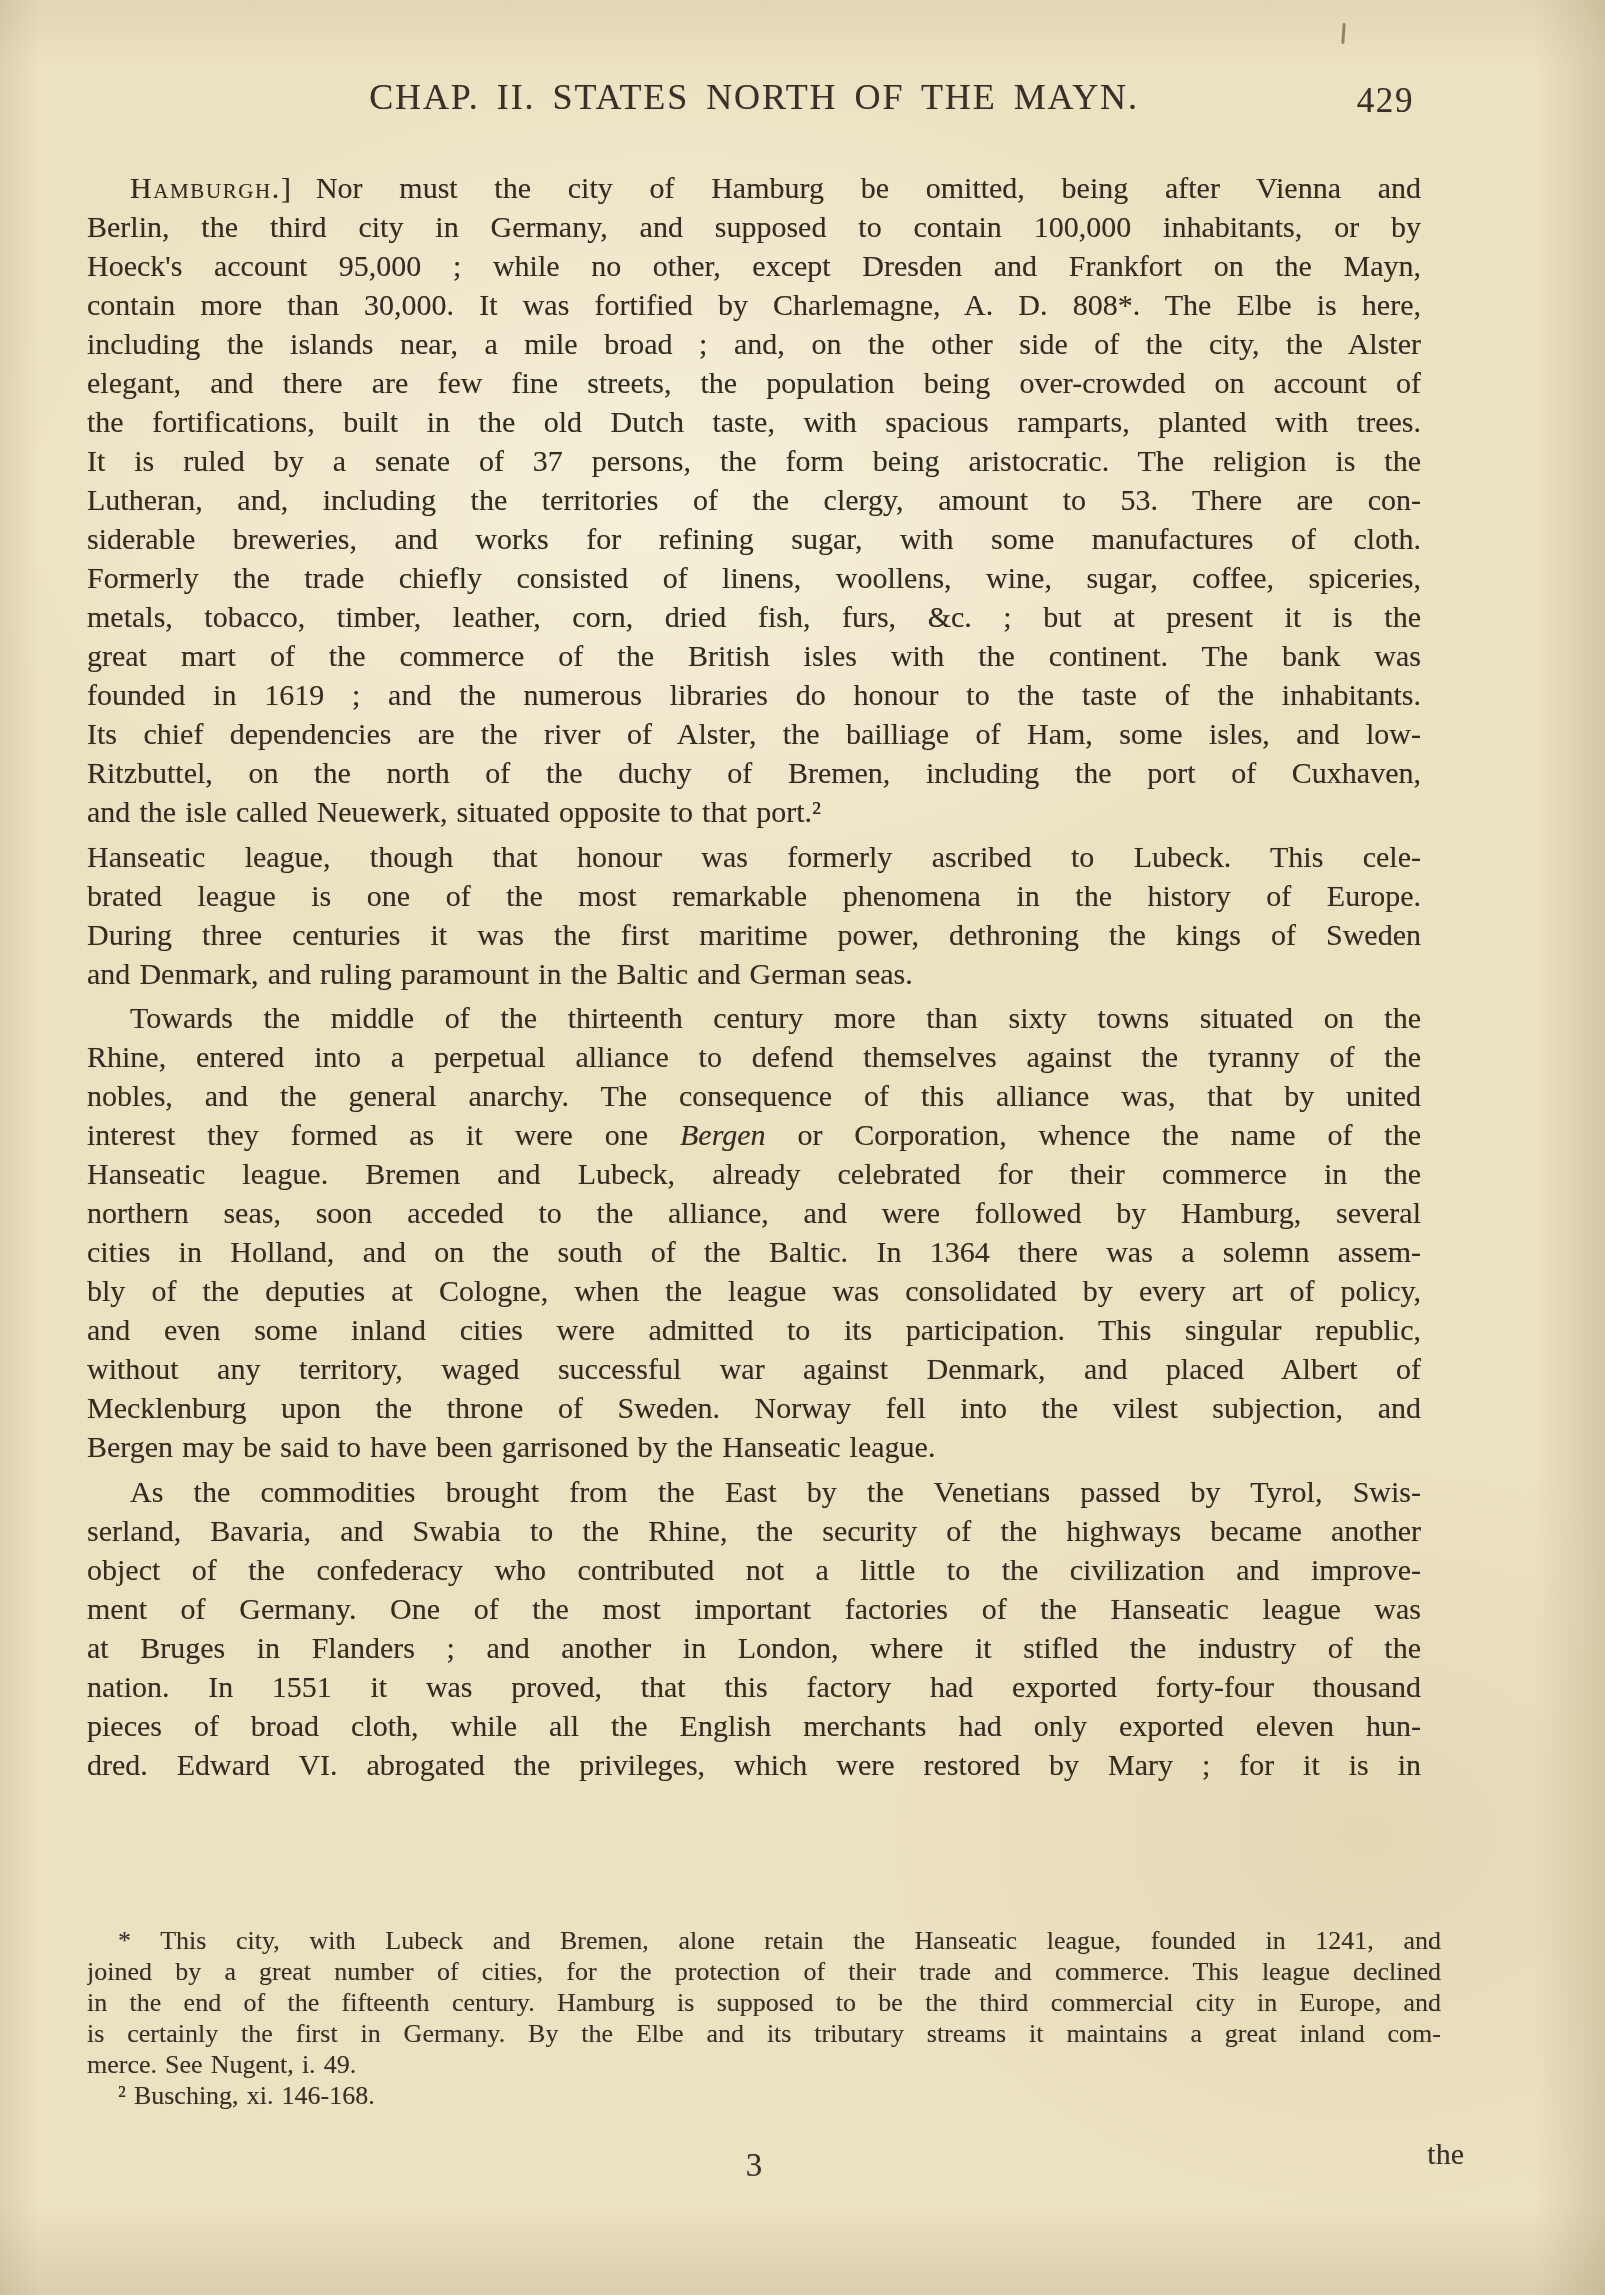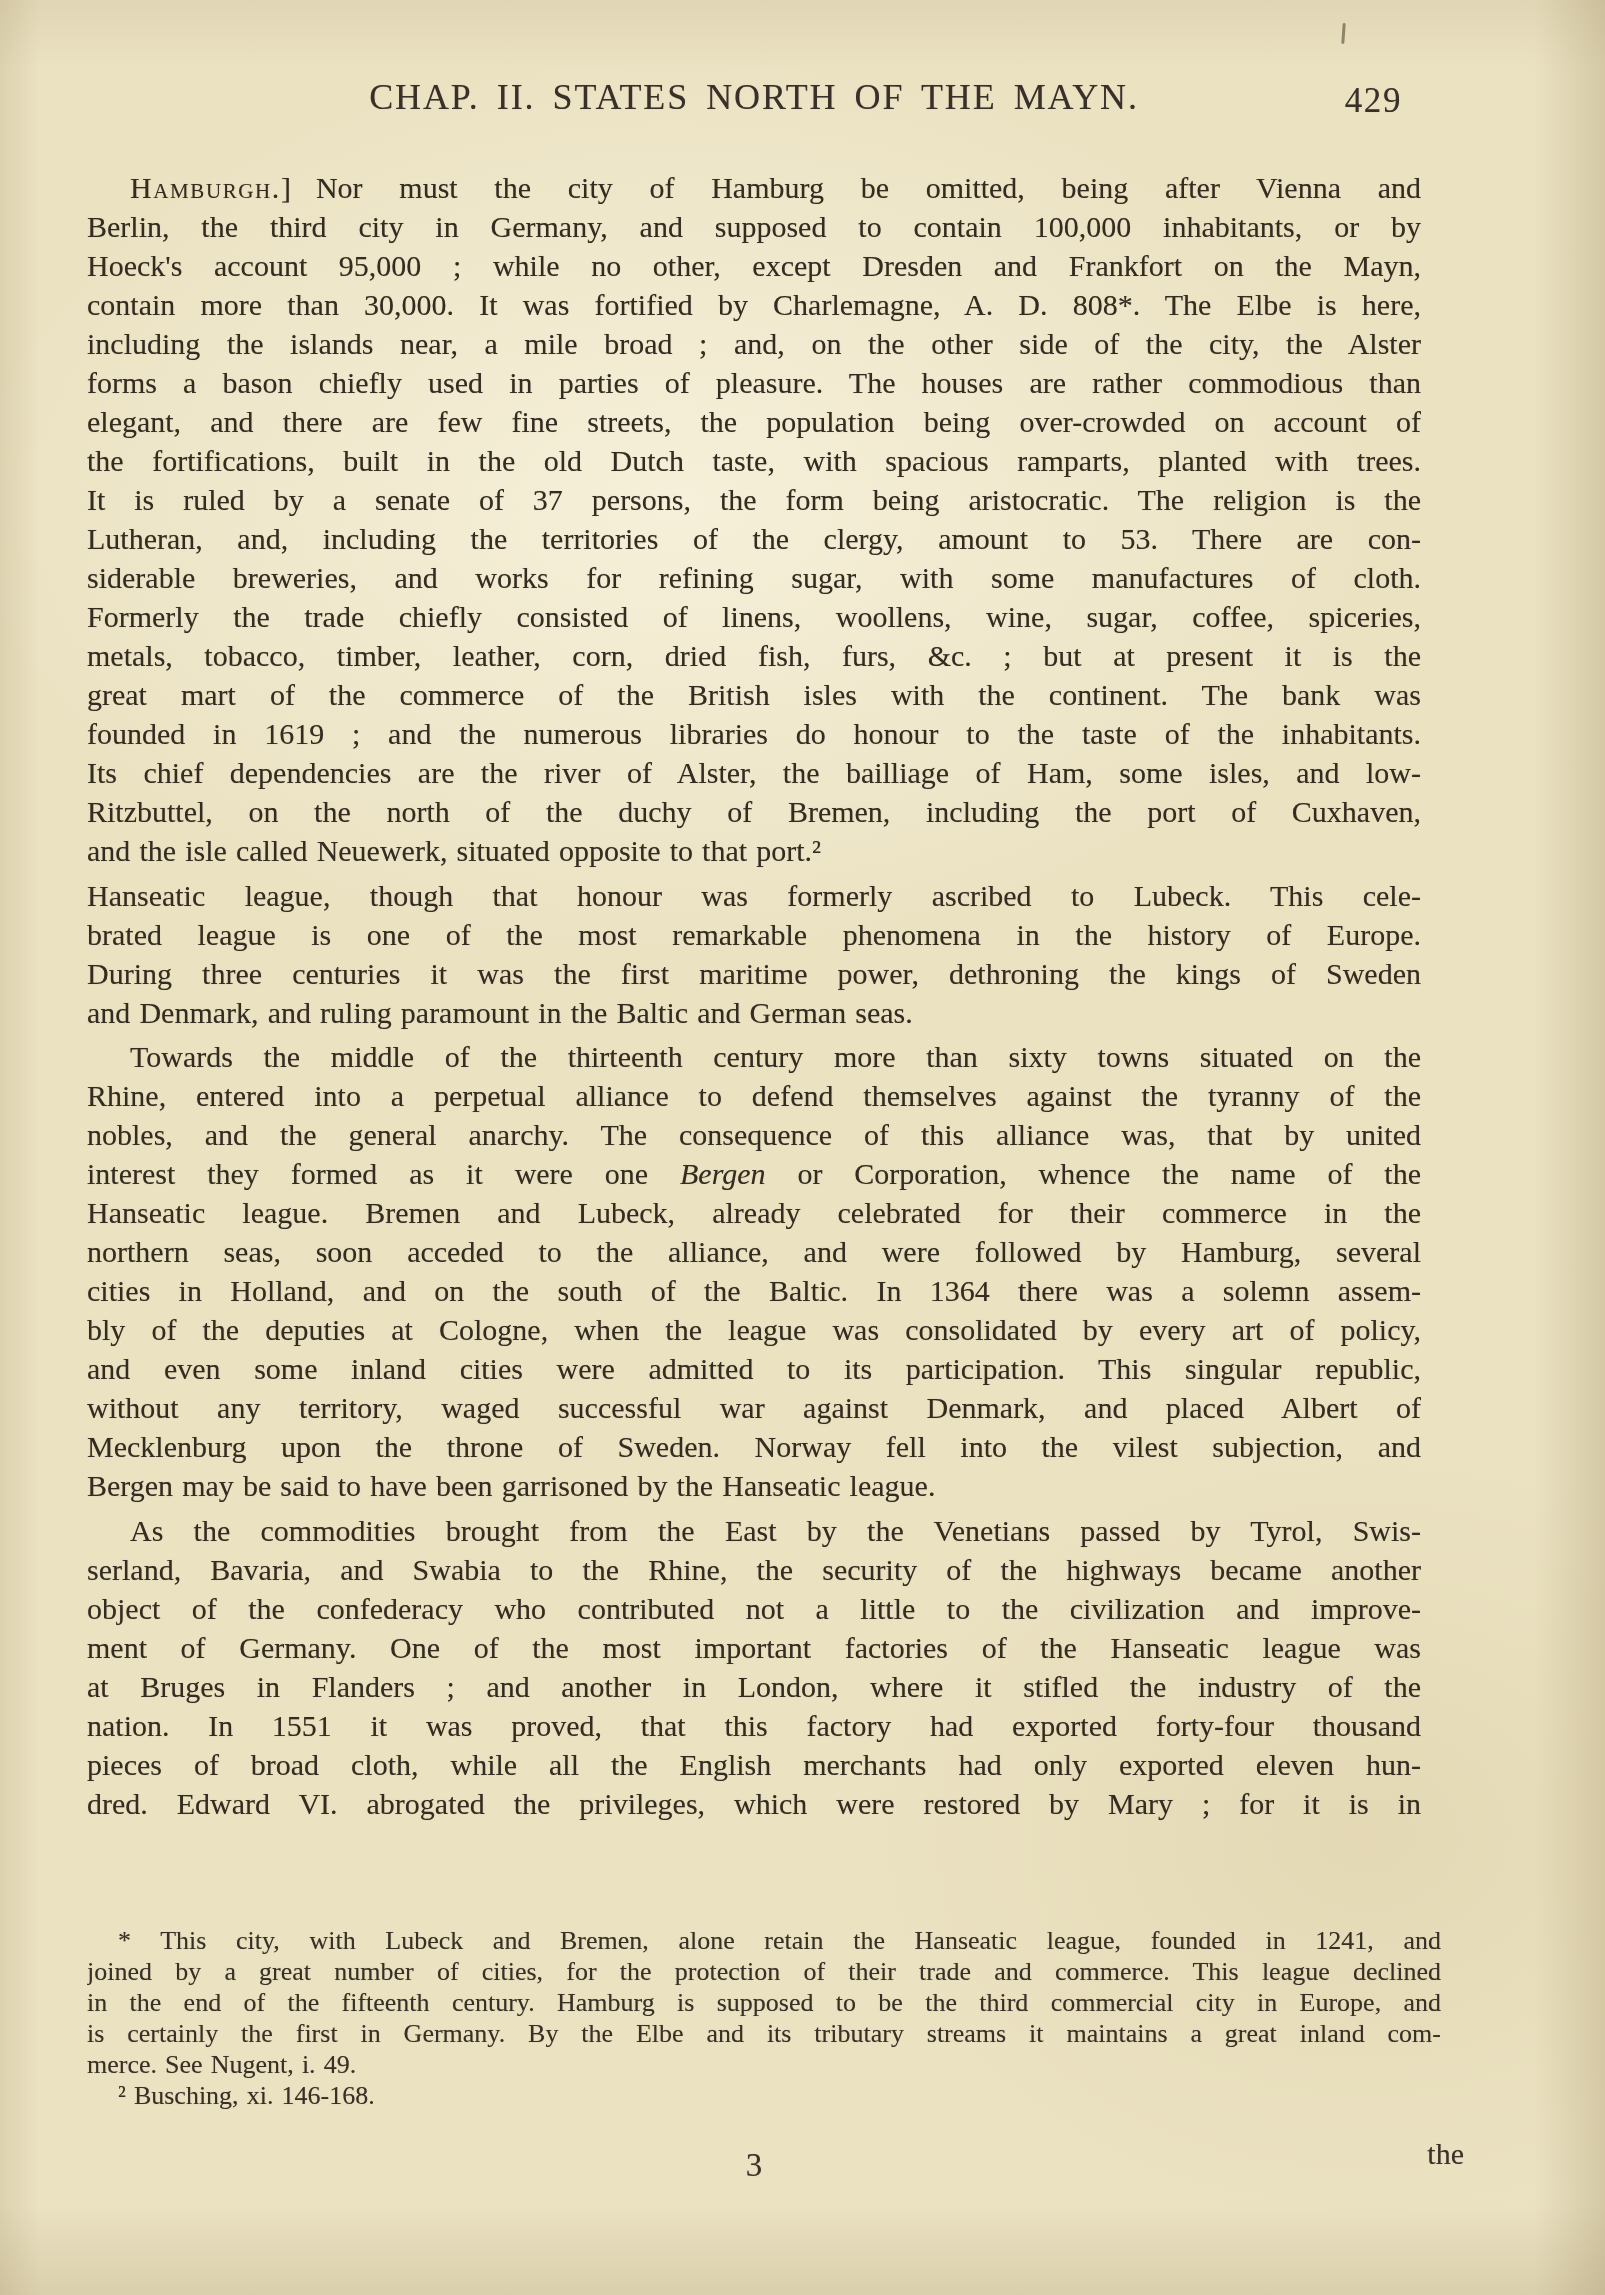--- a/index.html
+++ b/index.html
@@ -32,21 +32,21 @@
   .header {
     position: absolute; left: 87px; top: 72px; width: 1334px; height: 55px;
   }
   .chapter-title {
     text-align: center;
     font-size: 36px; line-height: 50px;
     letter-spacing: 1.9px; word-spacing: 6.2px;
     color: #39302a;
   }
   .page-number {
-    position: absolute; right: 19px; top: 9.4px;
+    position: absolute; right: 7px; top: 9.4px;
     font-size: 35px; letter-spacing: 1.6px;
     color: #39302a;
   }
   .main-text {
     position: absolute; left: 87px; top: 168px; width: 1334px;
     font-size: 30px;
     word-spacing: 1.6px;
     color: #342b21;
   }
   .paragraph + .paragraph { margin-top: 5.5px; }
@@ -96,21 +96,20 @@
     <div class="page-number">429</div>
   </div>
 
   <div class="main-text">
       <div class="paragraph">
         <div class="line first full"><span class="lead">Hamburgh.]</span><span>Nor must the city of Hamburg be omitted, being after Vienna and</span></div>
         <div class="line full">Berlin, the third city in Germany, and supposed to contain 100,000 inhabitants, or by</div>
         <div class="line full">Hoeck's account 95,000 ; while no other, except Dresden and Frankfort on the Mayn,</div>
         <div class="line full">contain more than 30,000. It was fortified by Charlemagne, A. D. 808*. The Elbe is here,</div>
         <div class="line full">including the islands near, a mile broad ; and, on the other side of the city, the Alster</div>
-        <div class="line full">forms a bason chiefly used in parties of pleasure. The houses are rather commodious than</div>
         <div class="line full">elegant, and there are few fine streets, the population being over-crowded on account of</div>
         <div class="line full">the fortifications, built in the old Dutch taste, with spacious ramparts, planted with trees.</div>
         <div class="line full">It is ruled by a senate of 37 persons, the form being aristocratic. The religion is the</div>
         <div class="line full">Lutheran, and, including the territories of the clergy, amount to 53. There are con-</div>
         <div class="line full">siderable breweries, and works for refining sugar, with some manufactures of cloth.</div>
         <div class="line full">Formerly the trade chiefly consisted of linens, woollens, wine, sugar, coffee, spiceries,</div>
         <div class="line full">metals, tobacco, timber, leather, corn, dried fish, furs, &amp;c. ; but at present it is the</div>
         <div class="line full">great mart of the commerce of the British isles with the continent. The bank was</div>
         <div class="line full">founded in 1619 ; and the numerous libraries do honour to the taste of the inhabitants.</div>
         <div class="line full">Its chief dependencies are the river of Alster, the bailliage of Ham, some isles, and low-</div>

